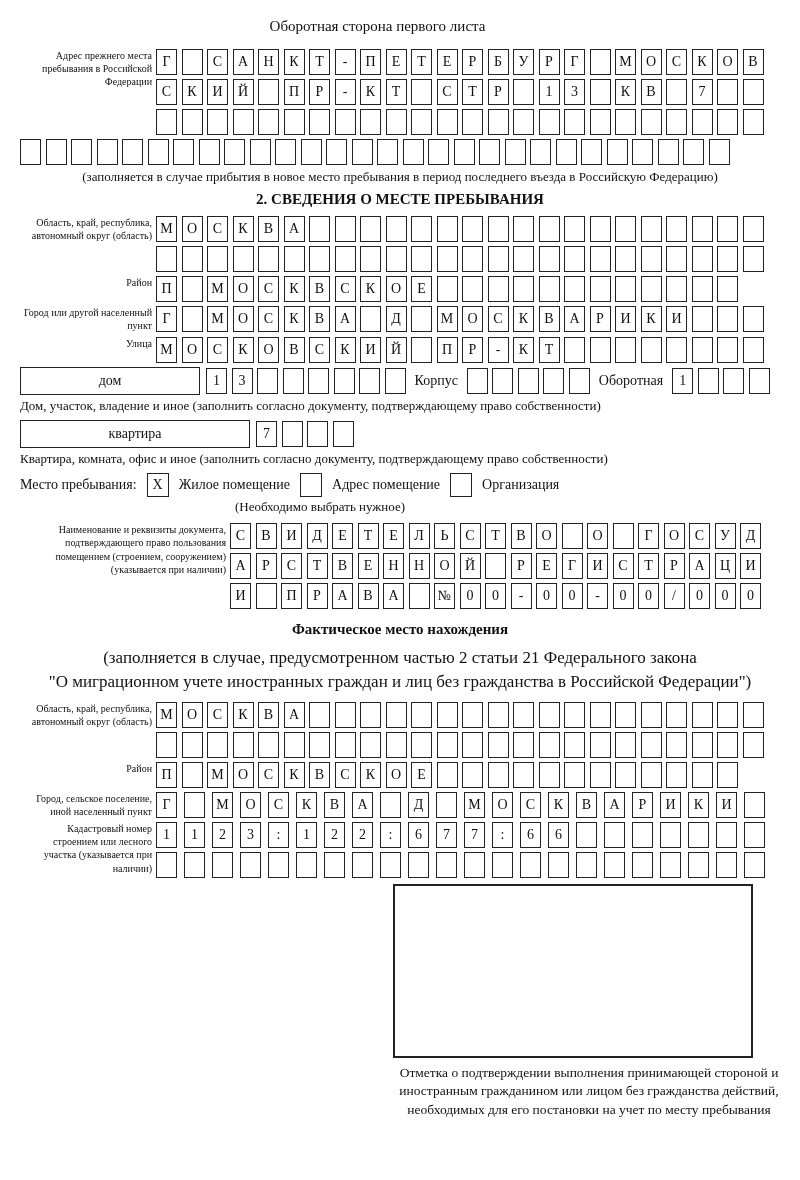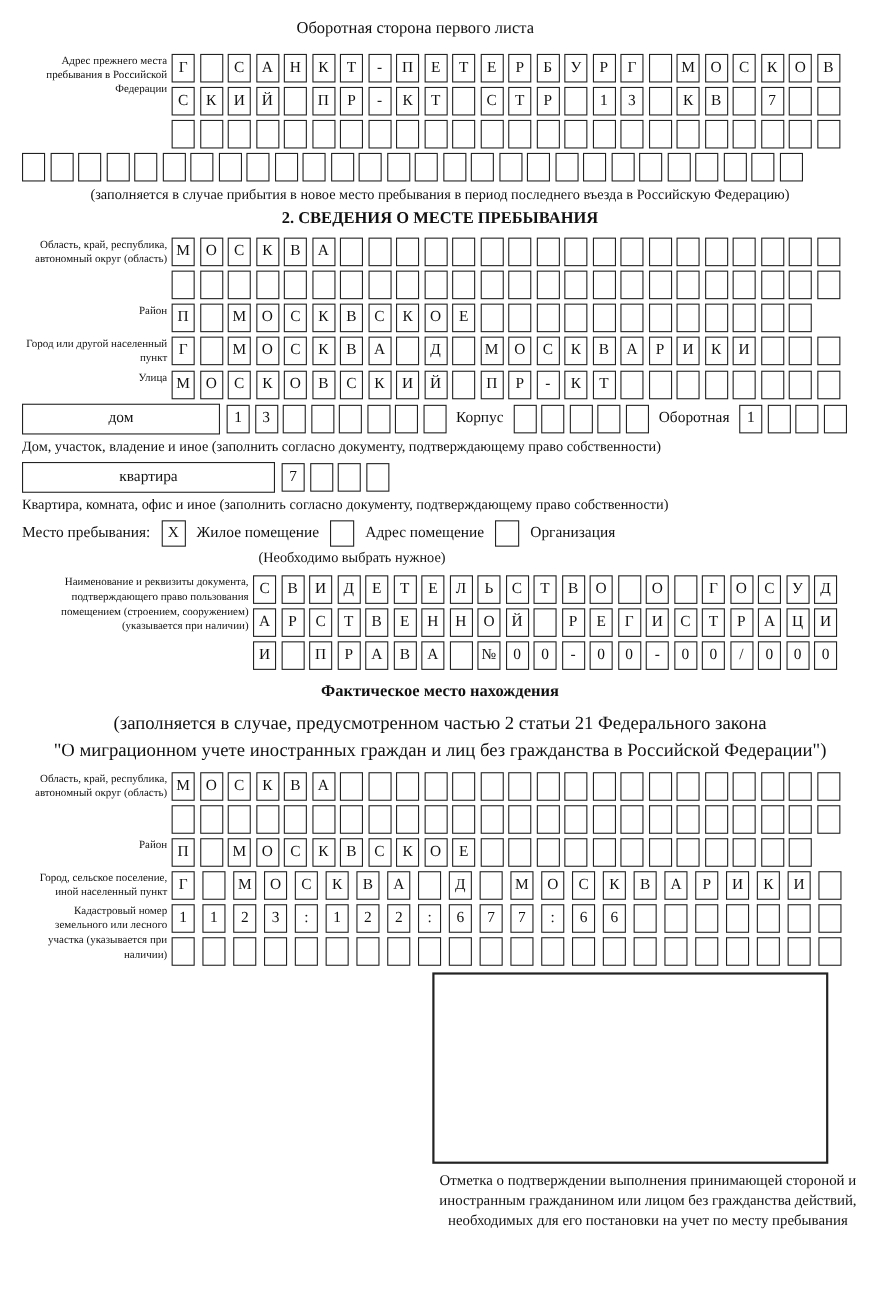--- a/index.html
+++ b/index.html
@@ -555,21 +555,21 @@
         <span class="cell">А</span>
         <span class="cell">Р</span>
         <span class="cell">И</span>
         <span class="cell">К</span>
         <span class="cell">И</span>
         <span class="cell"></span>
       </div>
   </div>
 
   <div class="field">
-    <div class="label">Кадастровый номер земельного или лесного участка (указывается при наличии)</div>
+    <div class="label">Кадастровый номер строением или лесного участка (указывается при наличии)</div>
     <div class="rows">
       <div class="cellrow wide">
           <span class="cell">1</span>
           <span class="cell">1</span>
           <span class="cell">2</span>
           <span class="cell">3</span>
           <span class="cell">:</span>
           <span class="cell">1</span>
           <span class="cell">2</span>
           <span class="cell">2</span>

